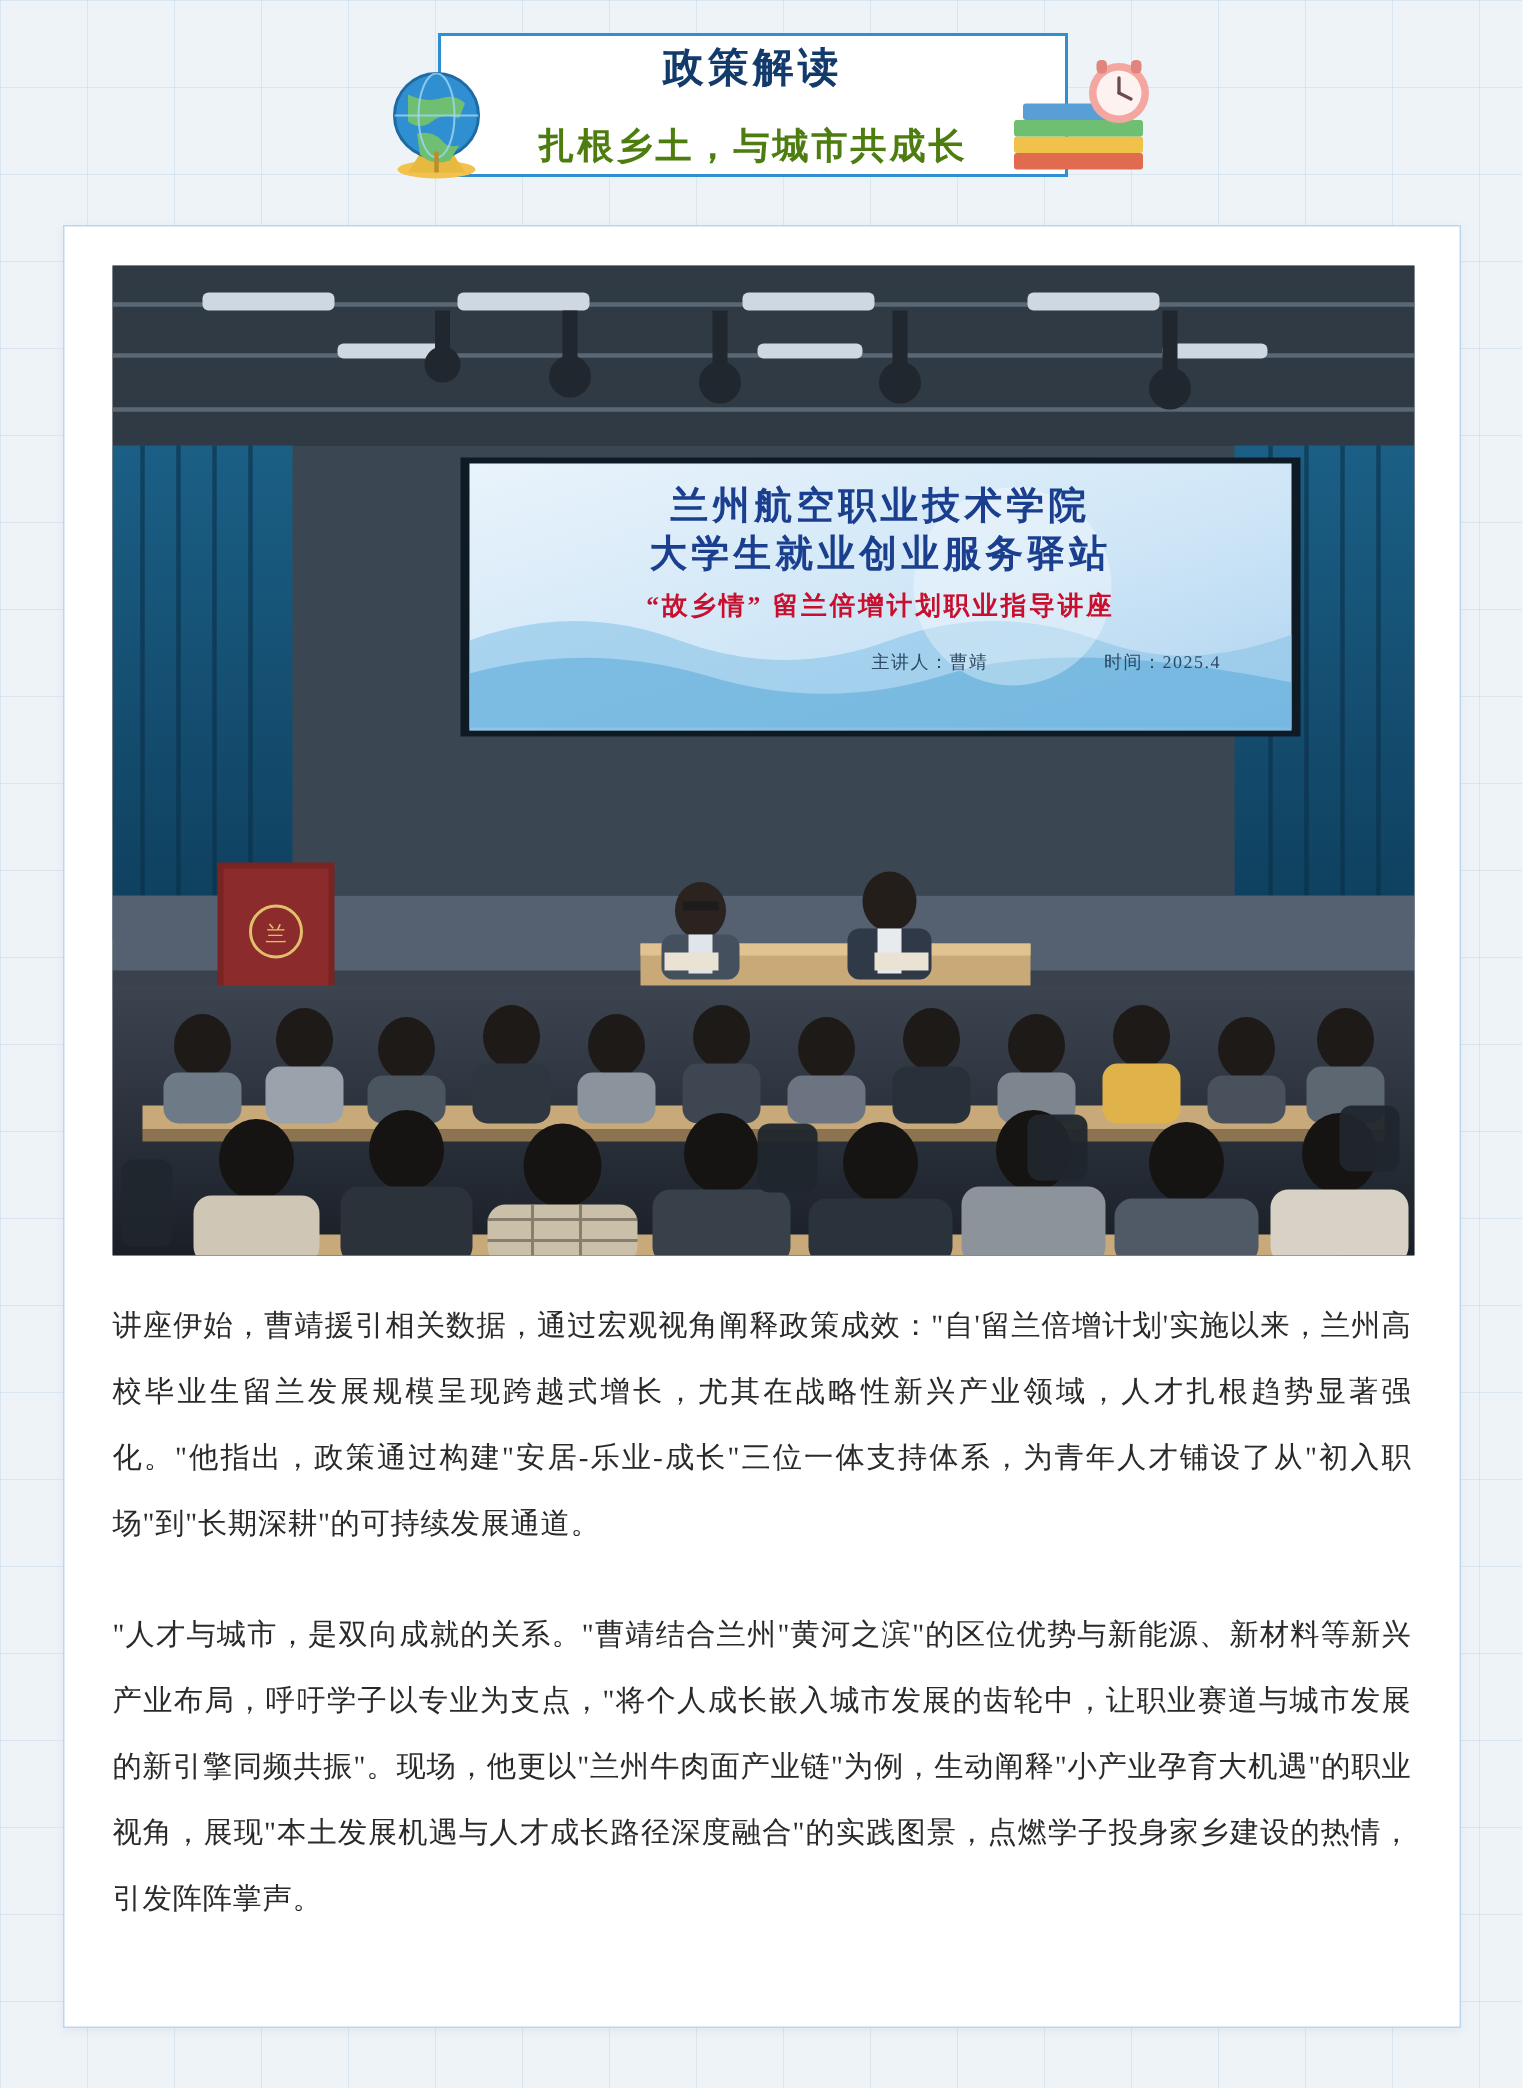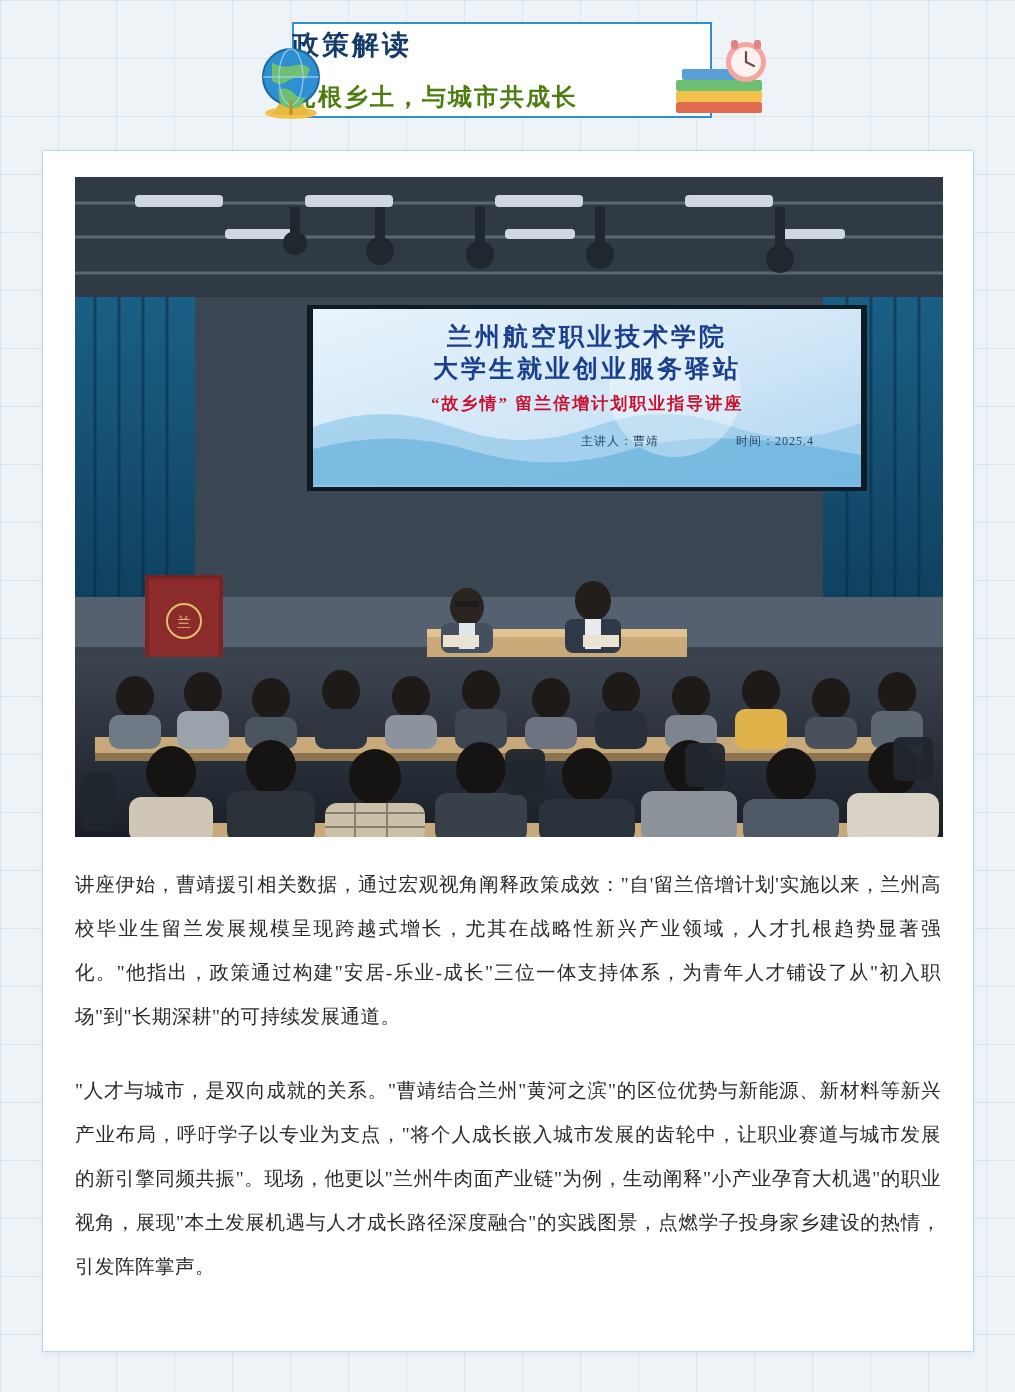--- a/index.html
+++ b/index.html
@@ -42,20 +42,21 @@
     box-sizing: border-box;
   }
   .header-text {
     position: absolute;
     left: 292px;
     top: 22px;
     width: 420px;
     height: 96px;
     display: flex;
     flex-direction: column;
+    align-items: center;
     justify-content: center;
     gap: 18px;
     z-index: 4;
   }
   .header-title {
     font-size: 27px;
     font-weight: bold;
     color: #123a6b;
     letter-spacing: 3px;
   }

